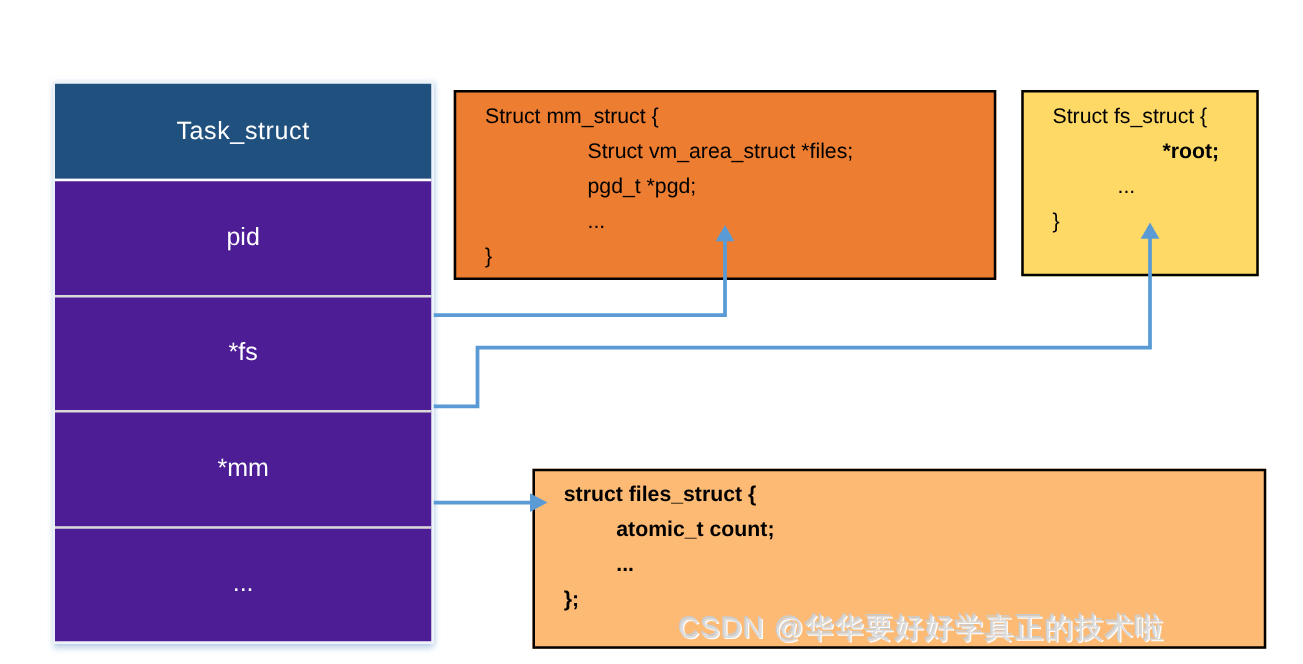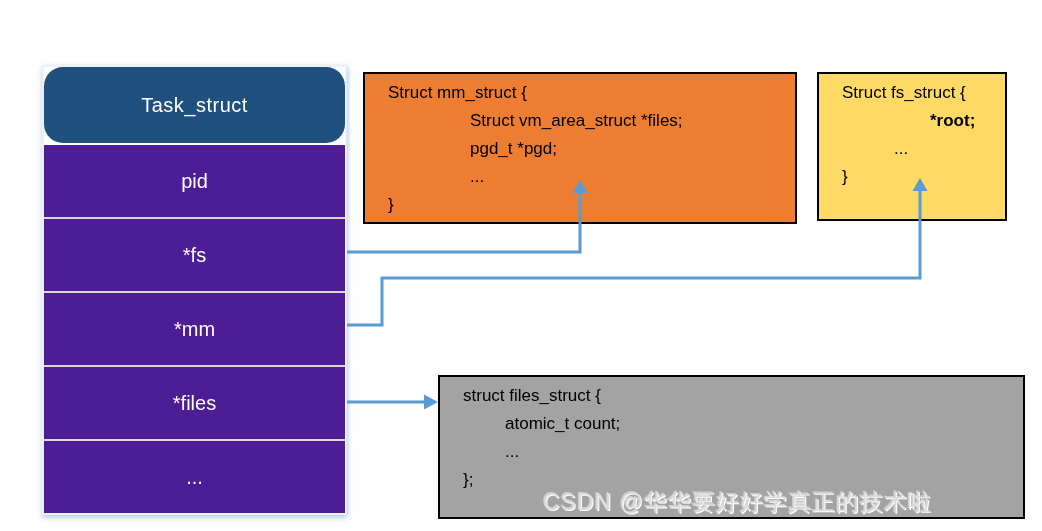--- a/index.html
+++ b/index.html
@@ -24,21 +24,20 @@
     display: flex;
     flex-direction: column;
   }
   .task-header {
     height: 76px;
     background: #20507E;
     color: #ffffff;
     display: flex; align-items: center; justify-content: center;
     font-size: 20px;
     letter-spacing: 0.5px;
-    border-radius: 19px;
   }
   .task-row {
     flex: 1;
     background: #4c1d95;
     color: #ffffff;
     display: flex; align-items: center; justify-content: center;
     font-size: 20px;
     border-top: 2px solid #d9d9d9;
     box-sizing: border-box;
   }
@@ -50,21 +49,21 @@
     border: 2px solid #000000;
     color: #000000;
     font-size: 17px;
     padding: 5px 23px;
     margin-top: 44px;
   }
   .struct-box .code-line { line-height: 28px; white-space: nowrap; }
 
   .box-mm    { left: 363px; top: 28px;  width: 434px; height: 152px; background: #ED7D31; }
   .box-fs    { left: 817px; top: 28px;  width: 190px; height: 149px; background: #FFD966; }
-  .box-files { left: 438px; top: 331px; width: 587px; height: 144px; background: #a3a3a3; }
+  .box-files { left: 426px; top: 331px; width: 587px; height: 144px; background: #fdba74; font-weight: bold; }
 
   .box-mm    .ind  { padding-left: 82px; }
   .box-fs    .ind  { padding-left: 88px; font-weight: bold; }
   .box-fs    .ind2 { padding-left: 52px; }
   .box-files .ind  { padding-left: 42px; }
 
   
   .arrow-layer {
     position: absolute;
     left: 0; top: 0;
@@ -86,21 +85,20 @@
 </head>
 <body>
 
 <div class="canvas">
 
   <div class="task-table">
     <div class="task-header">Task_struct</div>
     <div class="task-row" style="border-top:2px solid #ffffff;">pid</div>
     <div class="task-row">*fs</div>
     <div class="task-row">*mm</div>
-    <div class="task-row">*files</div>
     <div class="task-row">...</div>
   </div>
 
   <div class="struct-box box-mm">
     <div class="code-line">Struct mm_struct {</div>
     <div class="code-line ind">Struct vm_area_struct *files;</div>
     <div class="code-line ind">pgd_t *pgd;</div>
     <div class="code-line ind">...</div>
     <div class="code-line">}</div>
   </div>

